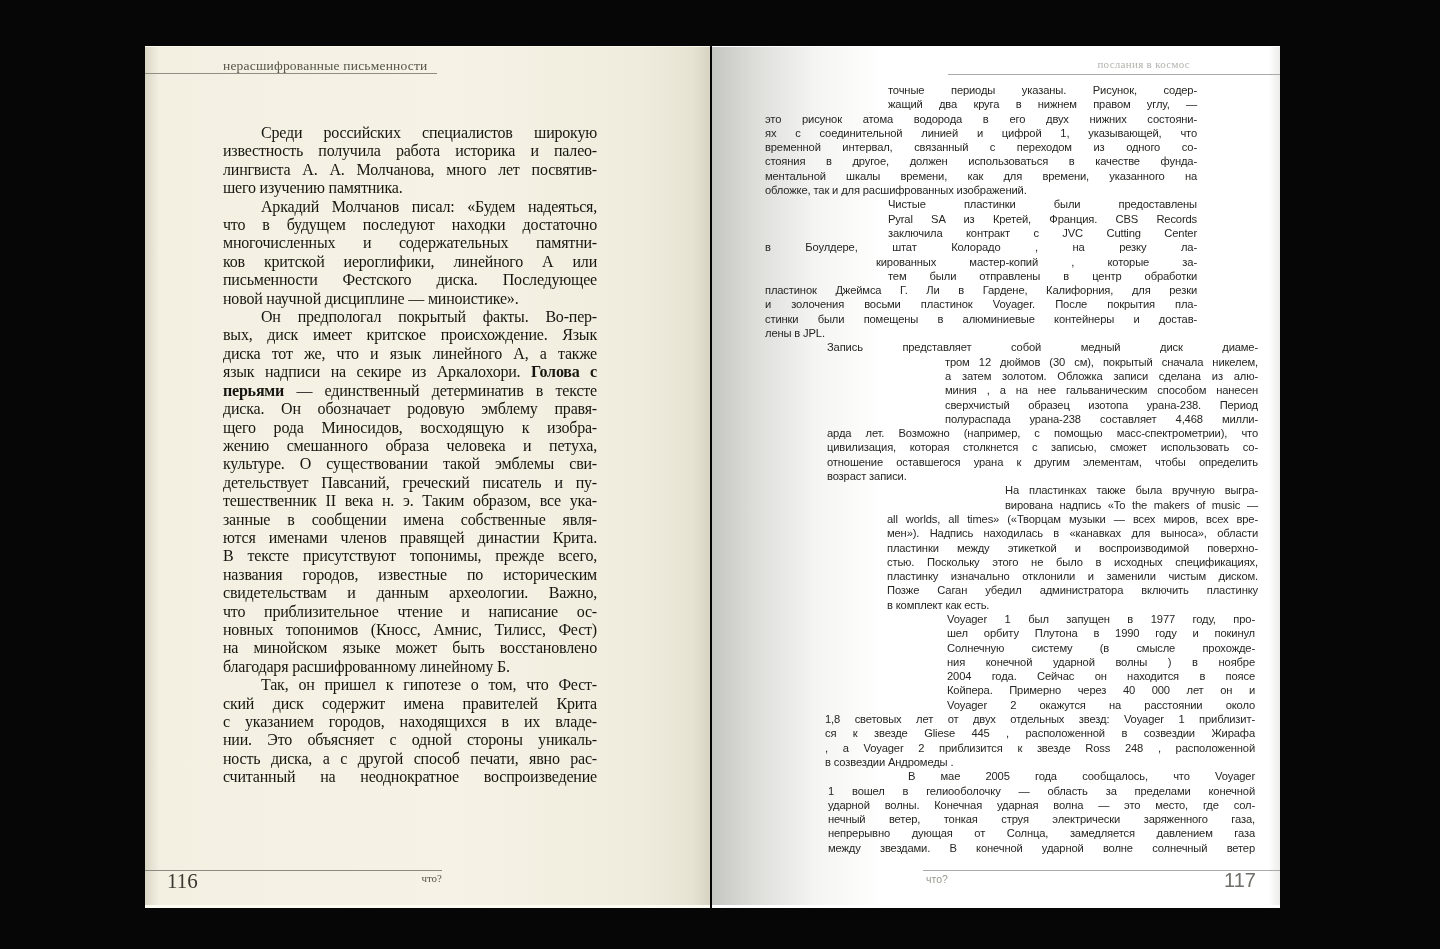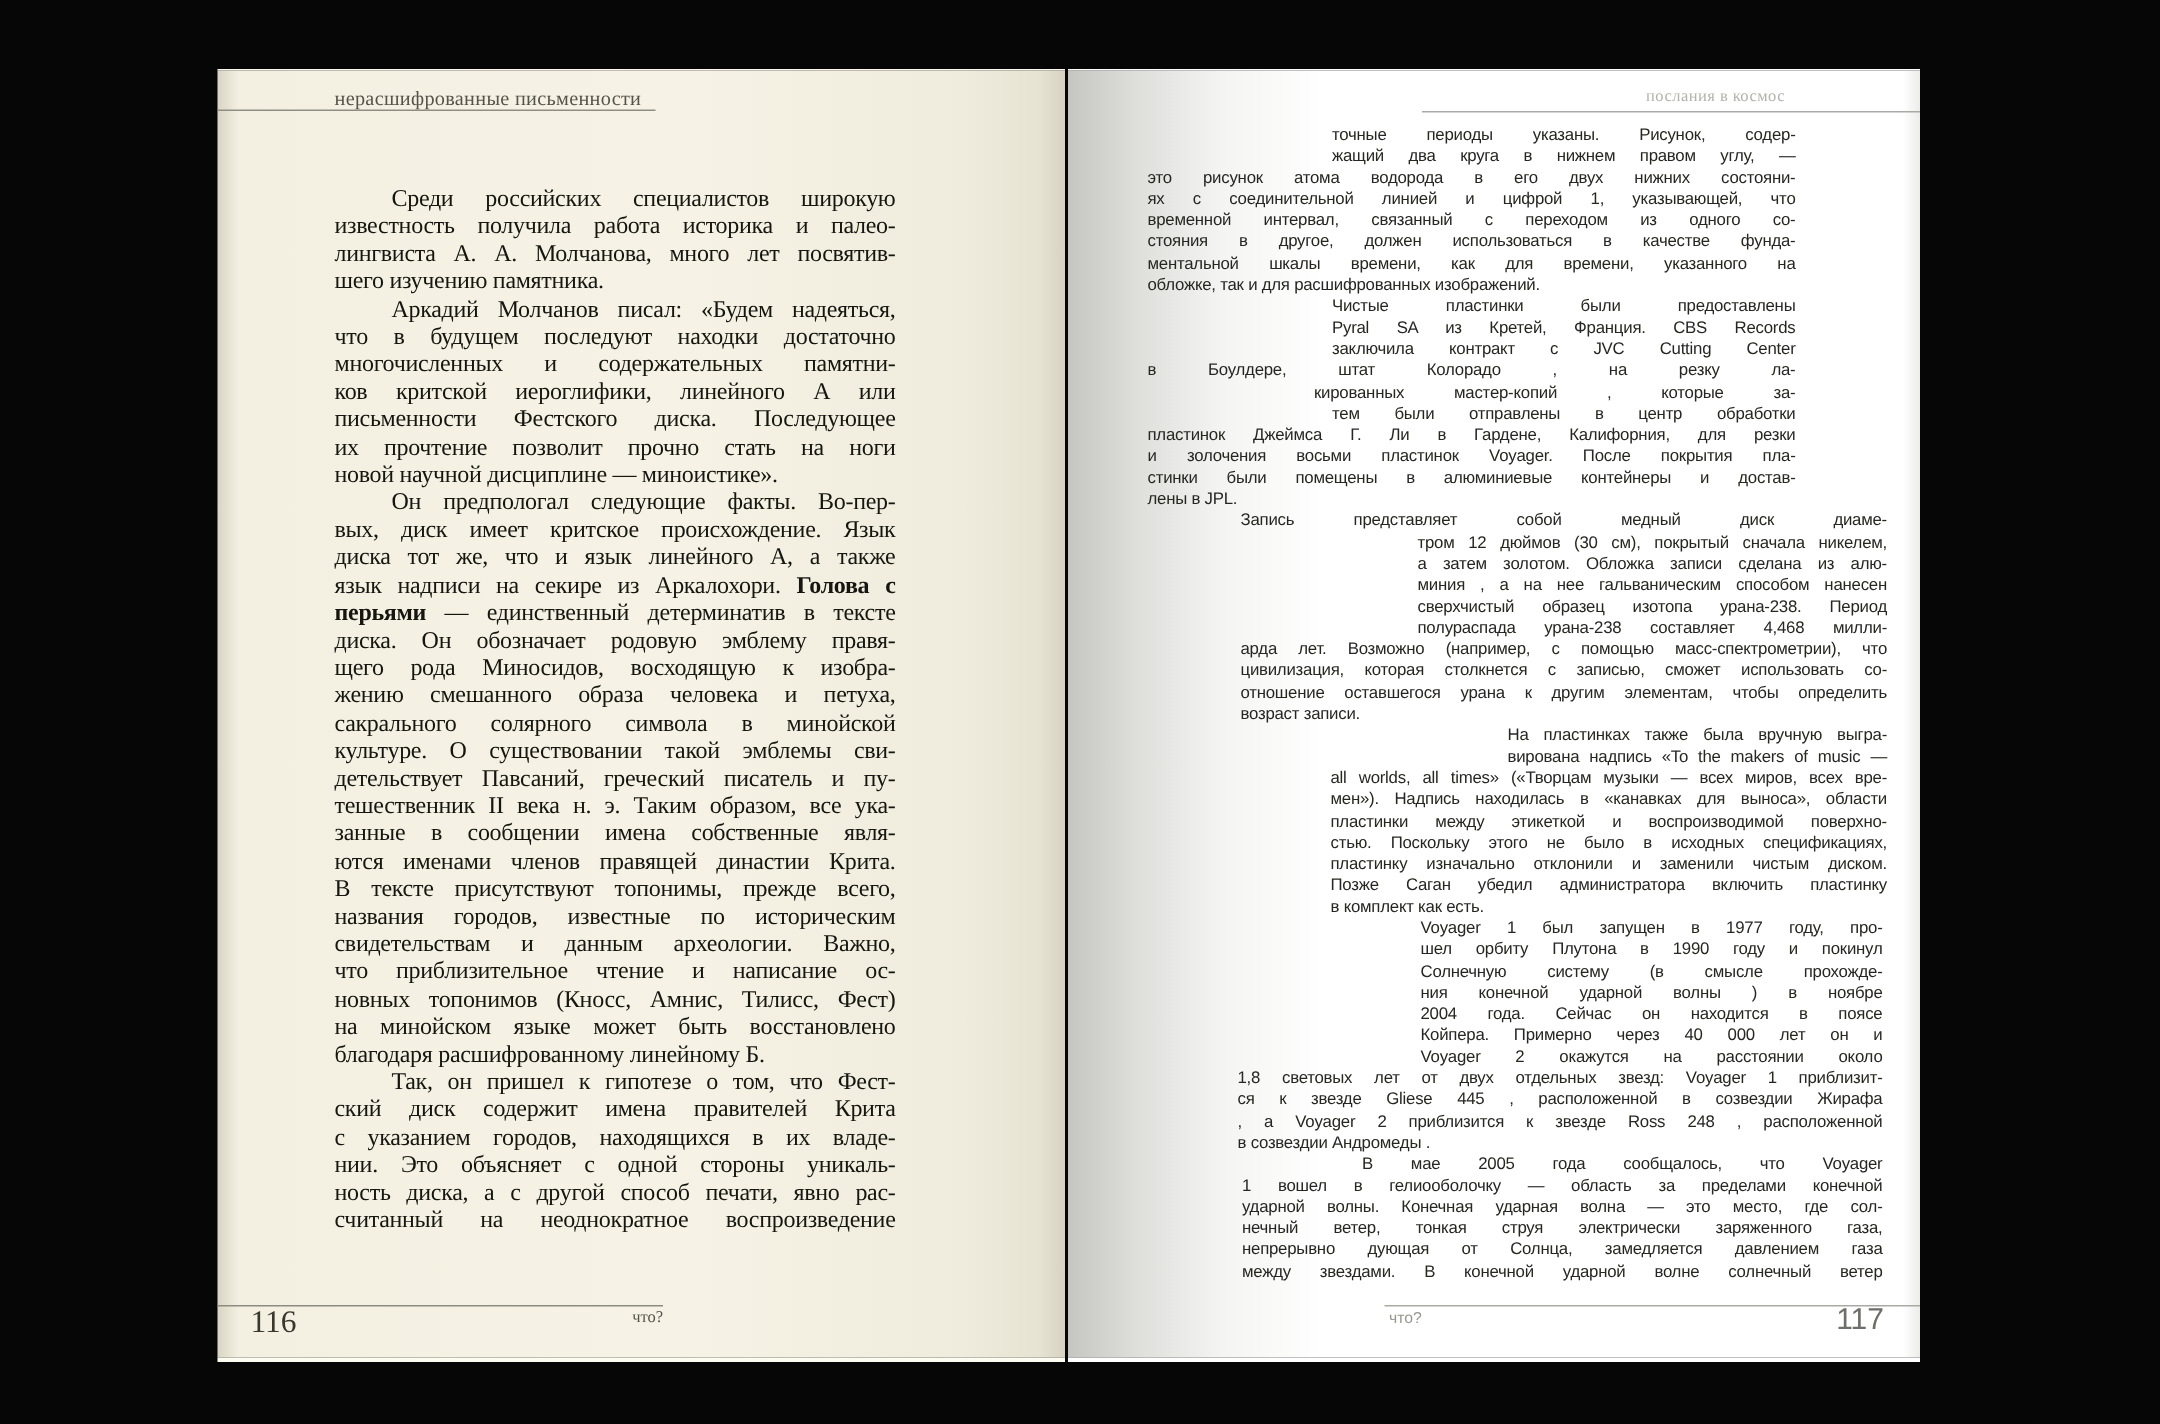--- a/index.html
+++ b/index.html
@@ -55,33 +55,31 @@
           <div class="line j">известность получила работа историка и палео-</div>
           <div class="line j">лингвиста А. А. Молчанова, много лет посвятив-</div>
           <div class="line l">шего изучению памятника.</div>
         </div>
         <div class="para">
           <div class="line j" style="margin-left: 38px;">Аркадий Молчанов писал: «Будем надеяться,</div>
           <div class="line j">что в будущем последуют находки достаточно</div>
           <div class="line j">многочисленных и содержательных памятни-</div>
           <div class="line j">ков критской иероглифики, линейного А или</div>
           <div class="line j">письменности Фестского диска. Последующее</div>
-          <div class="line j">их прочтение позволит прочно стать на ноги</div>
           <div class="line l">новой научной дисциплине — миноистике».</div>
         </div>
         <div class="para">
-          <div class="line j" style="margin-left: 38px;">Он предпологал следующие факты. Во-пер-</div>
+          <div class="line j" style="margin-left: 38px;">Он предпологал покрытый факты. Во-пер-</div>
           <div class="line j">вых, диск имеет критское происхождение. Язык</div>
           <div class="line j">диска тот же, что и язык линейного А, а также</div>
           <div class="line j">язык надписи на секире из Аркалохори. <b>Голова с</b></div>
           <div class="line j"><b>перьями</b> — единственный детерминатив в тексте</div>
           <div class="line j">диска. Он обозначает родовую эмблему правя-</div>
           <div class="line j">щего рода Миносидов, восходящую к изобра-</div>
           <div class="line j">жению смешанного образа человека и петуха,</div>
-          <div class="line j">сакрального солярного символа в минойской</div>
           <div class="line j">культуре. О существовании такой эмблемы сви-</div>
           <div class="line j">детельствует Павсаний, греческий писатель и пу-</div>
           <div class="line j">тешественник II века н. э. Таким образом, все ука-</div>
           <div class="line j">занные в сообщении имена собственные явля-</div>
           <div class="line j">ются именами членов правящей династии Крита.</div>
           <div class="line j">В тексте присутствуют топонимы, прежде всего,</div>
           <div class="line j">названия городов, известные по историческим</div>
           <div class="line j">свидетельствам и данным археологии. Важно,</div>
           <div class="line j">что приблизительное чтение и написание ос-</div>
           <div class="line j">новных топонимов (Кносс, Амнис, Тилисс, Фест)</div>

